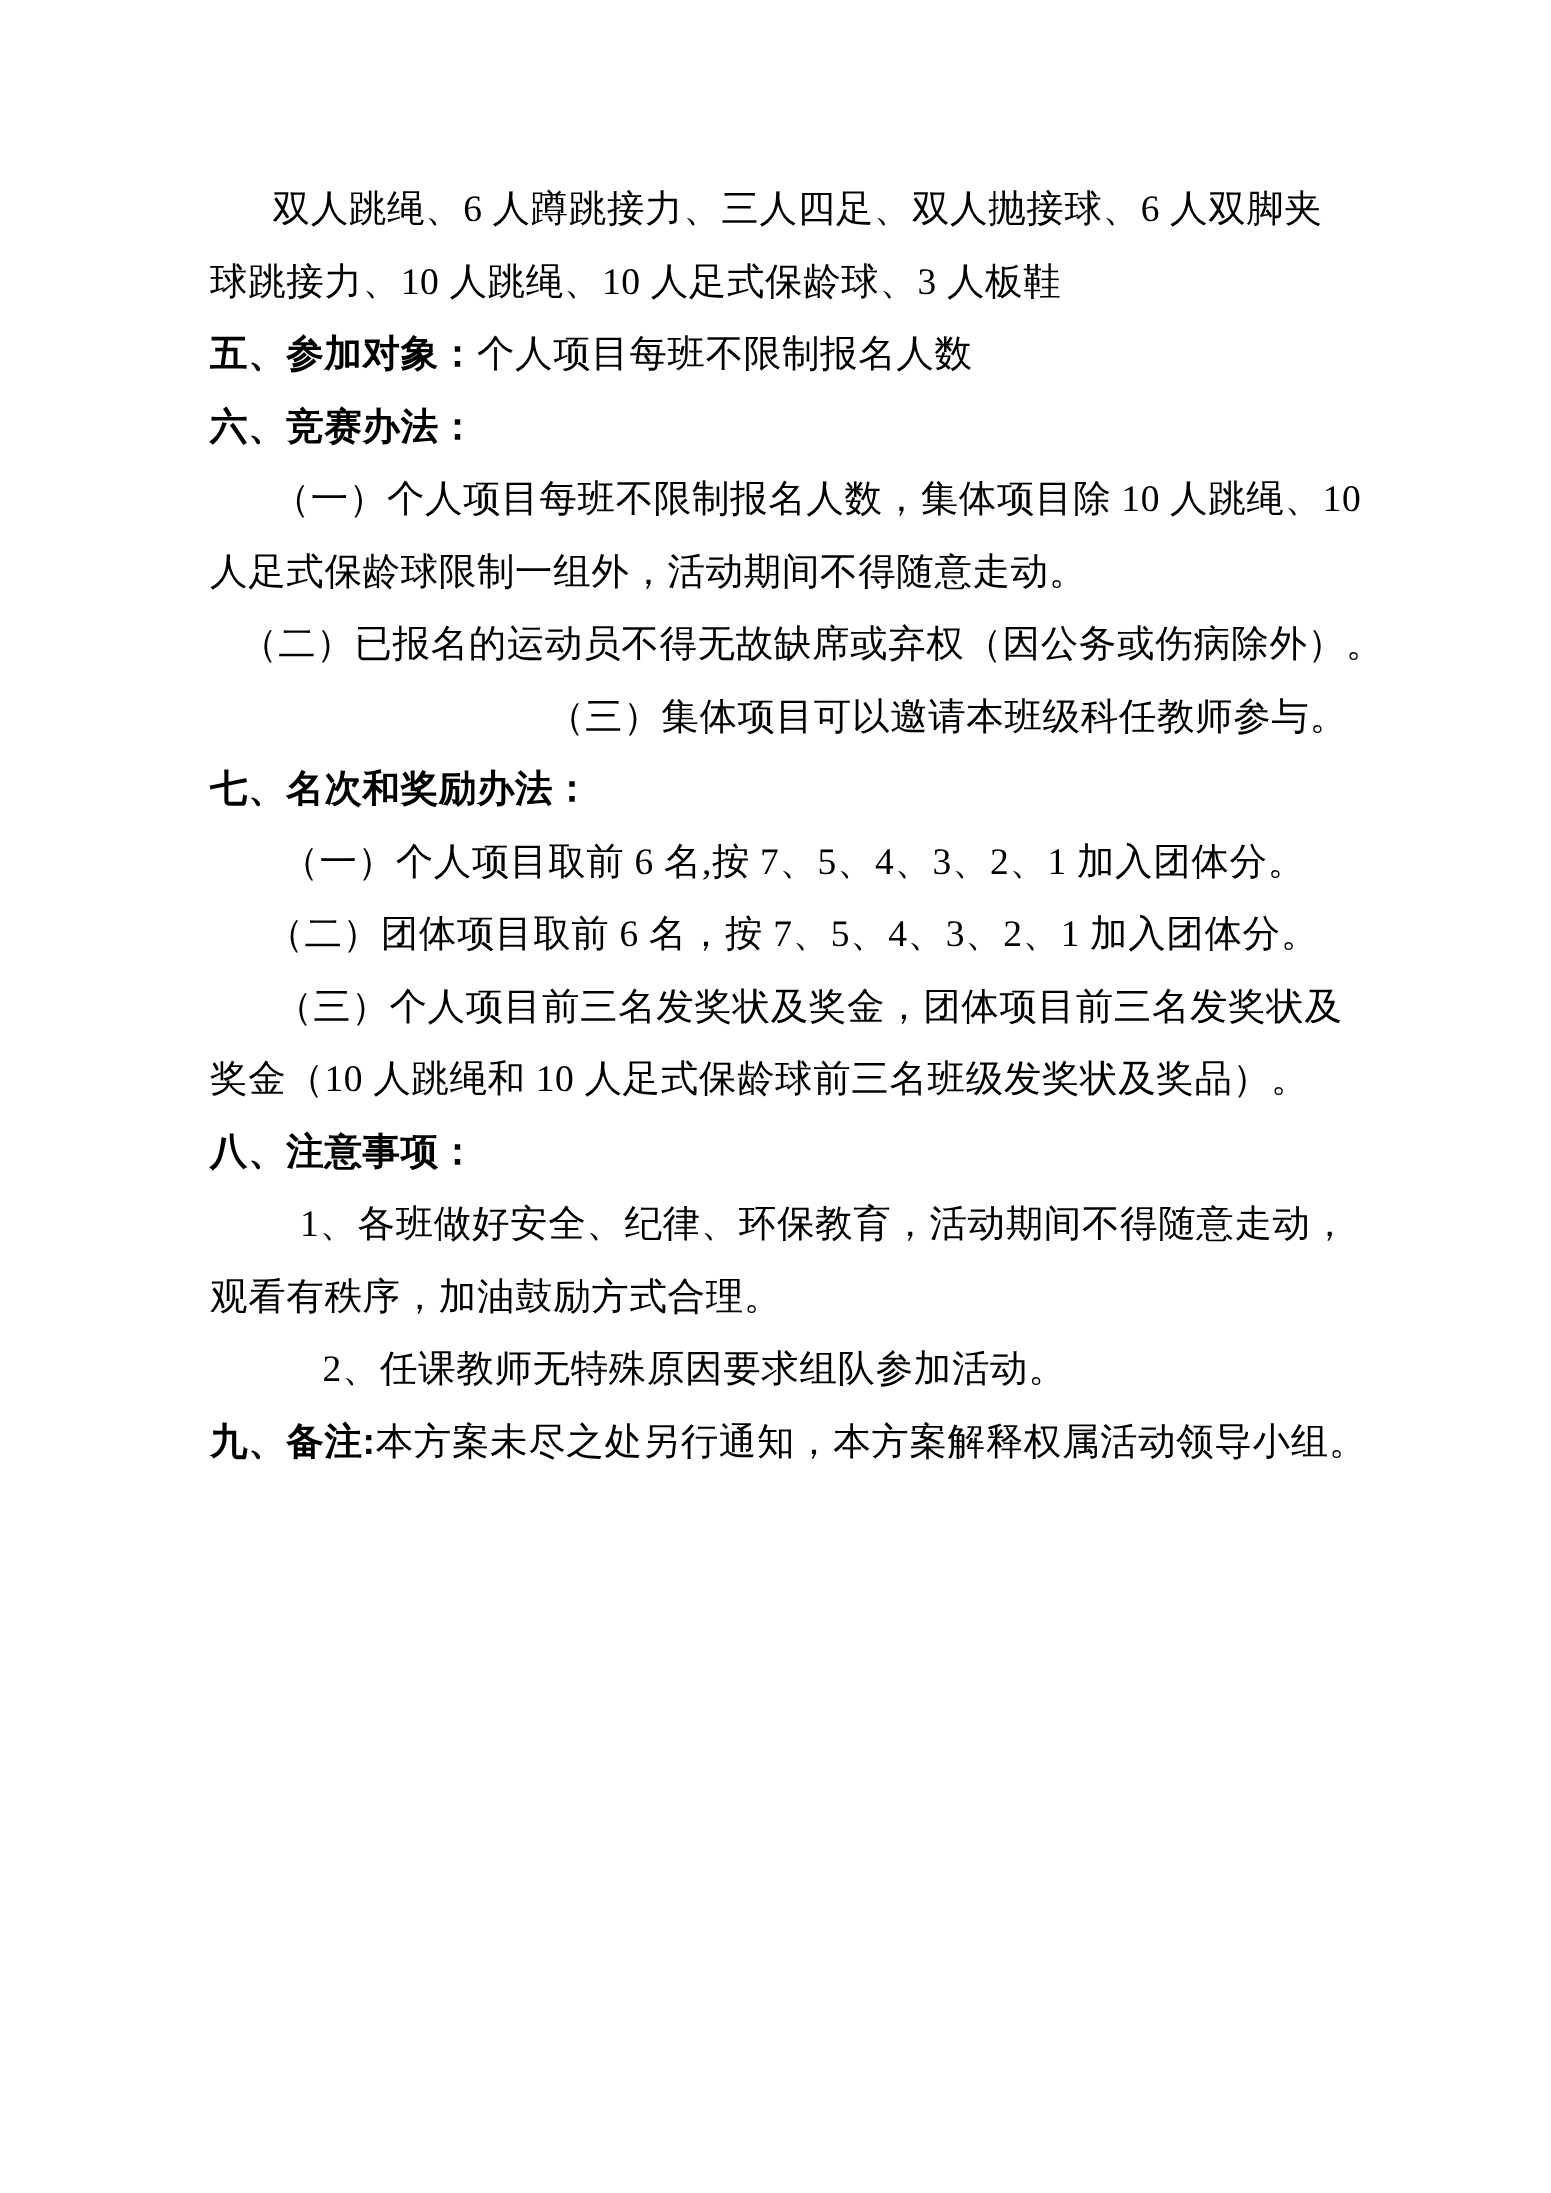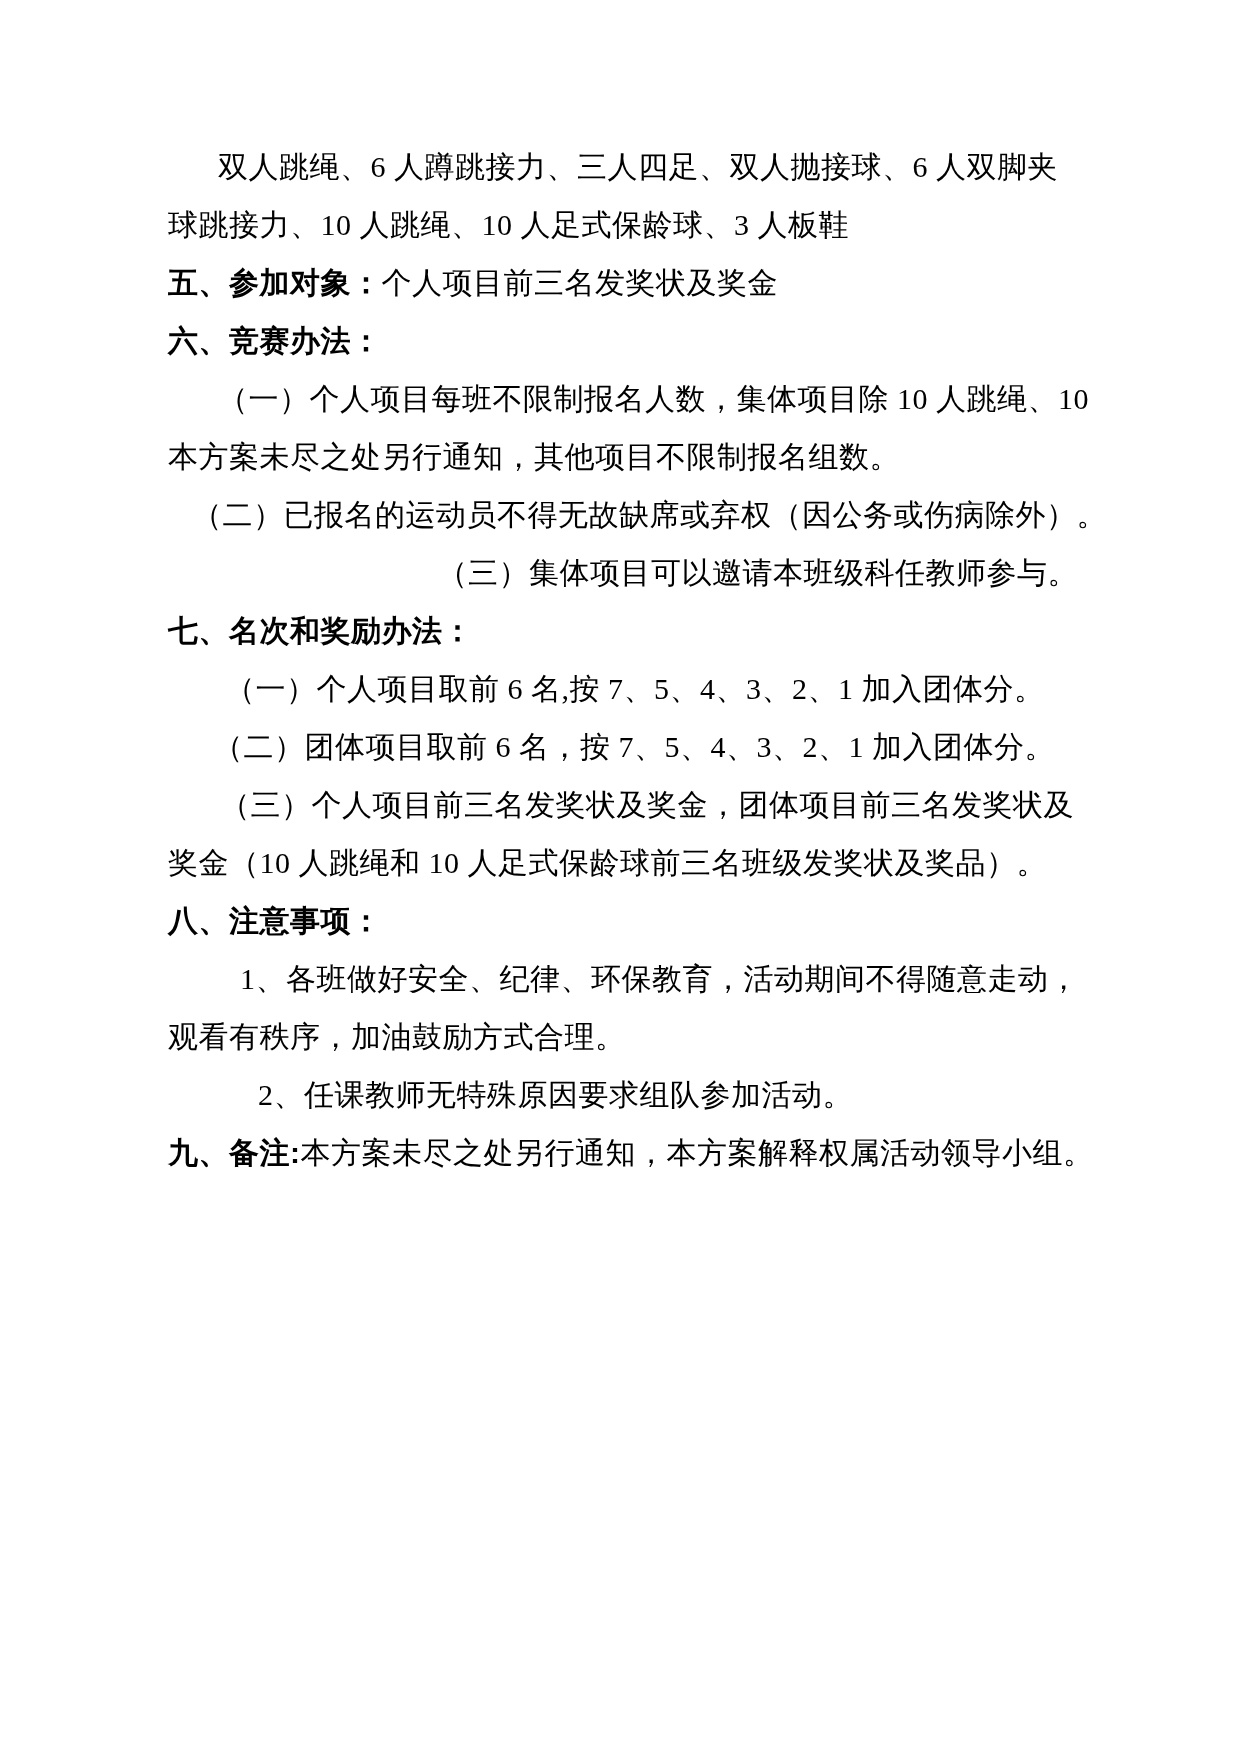--- a/index.html
+++ b/index.html
@@ -66,32 +66,32 @@
 
     <div class="line ind-50">
       <span>双人跳绳、6 人蹲跳接力、三人四足、双人抛接球、6 人双脚夹</span>
     </div>
     <div class="line">
       <span>球跳接力、10 人跳绳、10 人足式保龄球、3 人板鞋</span>
     </div>
 
     <div class="line">
       <span class="heading-inline-label">五、参加对象：</span>
-      <span>个人项目前三名发奖状及奖金</span>
+      <span>个人项目每班不限制报名人数</span>
     </div>
 
     <div class="line">
       <span class="heading">六、竞赛办法：</span>
     </div>
 
     <div class="line ind-50">
       <span>（一）个人项目每班不限制报名人数，集体项目除 10 人跳绳、10</span>
     </div>
     <div class="line">
-      <span>本方案未尽之处另行通知，其他项目不限制报名组数。</span>
+      <span>人足式保龄球限制一组外，活动期间不得随意走动。</span>
     </div>
     <div class="line ind-24">
       <span>（二）已报名的运动员不得无故缺席或弃权（因公务或伤病除外）。</span>
     </div>
     <div class="line ind-28">
       <span>（三）集体项目可以邀请本班级科任教师参与。</span>
     </div>
 
     <div class="line">
       <span class="heading">七、名次和奖励办法：</span>

